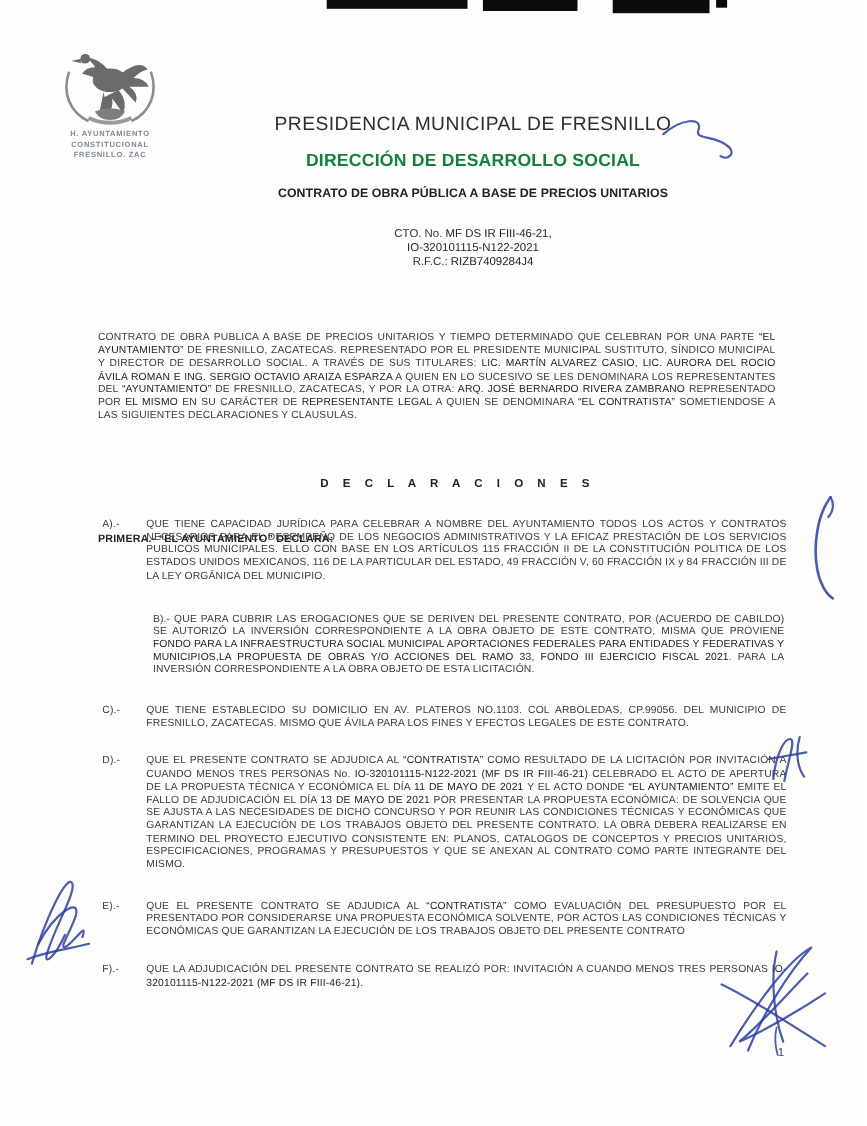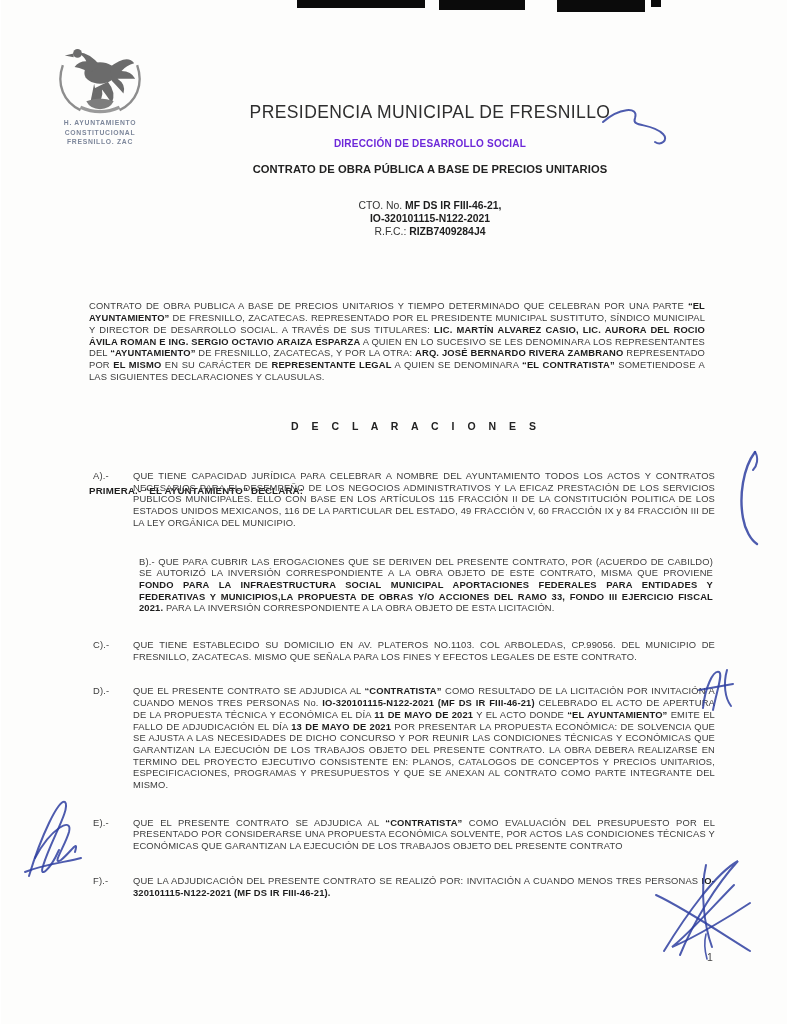--- a/index.html
+++ b/index.html
@@ -5,48 +5,48 @@
   html,body{margin:0;padding:0;background:#ffffff;}
   .page{
     position:relative;
     width:786px;height:1024px;
     margin:0 auto;
     background:#fdfdfc;
     font-family:"Liberation Sans", sans-serif;
     color:#3b3b3b;
     overflow:hidden;
   }
-  .b{font-weight:700;color:#1d1d1d;}
+  .b{font-weight:400;color:#1d1d1d;}
 
   
   .redact{position:absolute;background:#0b0b0b;top:0;}
 
   
   .logo{position:absolute;left:50px;top:28px;width:98px;height:88px;}
   .letterhead{
     position:absolute;left:38px;top:118px;width:122px;
     text-align:center;font-size:6.8px;line-height:9.5px;
     letter-spacing:.7px;color:#7d879b;font-weight:700;
   }
 
   
   .header{position:absolute;left:104px;right:32px;top:102px;text-align:center;}
   .title{font-size:17.5px;letter-spacing:.4px;color:#2e2e2e;font-weight:400;}
-  .subtitle{font-size:10px;font-weight:700;color:#6d28d9;margin-top:15px;letter-spacing:.2px;}
+  .subtitle{font-size:16px;font-weight:700;color:#15803d;margin-top:15px;letter-spacing:.2px;}
   .doctype{font-size:11.2px;font-weight:700;color:#222;margin-top:14px;letter-spacing:.1px;}
   .ref{margin-top:24px;font-size:10.4px;line-height:13.2px;color:#333;}
 
   
   .intro{
     position:absolute;left:88px;width:616px;top:291px;
     font-size:9.4px;line-height:11.7px;text-align:justify;letter-spacing:.15px;
   }
 
   .decl-heading{
-    position:absolute;left:104px;right:60px;top:420px;text-align:center;
+    position:absolute;left:104px;right:60px;top:434px;text-align:center;
     font-size:10.5px;font-weight:700;letter-spacing:5px;color:#222;
   }
   .primera{
     position:absolute;left:88px;top:448px;
     font-size:9.7px;font-weight:700;color:#1f1f1f;letter-spacing:.2px;margin-top:37px;
   }
 
   
   .items{position:absolute;left:88px;width:626px;top:470px;font-size:9.4px;line-height:11.7px;letter-spacing:.15px;}
   .decl-item{position:relative;padding-left:44px;text-align:justify;margin-bottom:27px;}
@@ -122,21 +122,21 @@
   <div class="items">
     <div class="decl-item">
       <span class="decl-label">A).-</span>
       <p><span>QUE TIENE CAPACIDAD JURÍDICA PARA CELEBRAR A NOMBRE DEL AYUNTAMIENTO TODOS LOS ACTOS Y CONTRATOS NECESARIOS PARA EL DESEMPEÑO DE LOS NEGOCIOS ADMINISTRATIVOS Y LA EFICAZ PRESTACIÓN DE LOS SERVICIOS PUBLICOS MUNICIPALES. ELLO CON BASE EN LOS ARTÍCULOS 115 FRACCIÓN II DE LA CONSTITUCIÓN POLITICA DE LOS ESTADOS UNIDOS MEXICANOS, 116 DE LA PARTICULAR DEL ESTADO, 49 FRACCIÓN V, 60 FRACCIÓN IX y 84 FRACCIÓN III DE LA LEY ORGÁNICA DEL MUNICIPIO.</span></p>
     </div>
     <div class="decl-item decl-item-b">
       <p><span>B).- QUE PARA CUBRIR LAS EROGACIONES QUE SE DERIVEN DEL PRESENTE CONTRATO, POR (ACUERDO DE CABILDO) SE AUTORIZÓ LA INVERSIÓN CORRESPONDIENTE A LA OBRA OBJETO DE ESTE CONTRATO, MISMA QUE PROVIENE </span><span class="b">FONDO PARA LA INFRAESTRUCTURA SOCIAL MUNICIPAL APORTACIONES FEDERALES PARA ENTIDADES Y FEDERATIVAS Y MUNICIPIOS,LA PROPUESTA DE OBRAS Y/O ACCIONES DEL RAMO 33, FONDO III EJERCICIO FISCAL 2021.</span><span> PARA LA INVERSIÓN CORRESPONDIENTE A LA OBRA OBJETO DE ESTA LICITACIÓN.</span></p>
     </div>
     <div class="decl-item decl-item-c">
       <span class="decl-label">C).-</span>
-      <p><span>QUE TIENE ESTABLECIDO SU DOMICILIO EN AV. PLATEROS NO.1103. COL ARBOLEDAS, CP.99056. DEL MUNICIPIO DE FRESNILLO, ZACATECAS. MISMO QUE SEÑALA PARA LOS FINES Y EFECTOS LEGALES DE ESTE CONTRATO.</span></p>
+      <p><span>QUE TIENE ESTABLECIDO SU DOMICILIO EN AV. PLATEROS NO.1103. COL ARBOLEDAS, CP.99056. DEL MUNICIPIO DE FRESNILLO, ZACATECAS. MISMO QUE ÁVILA PARA LOS FINES Y EFECTOS LEGALES DE ESTE CONTRATO.</span></p>
     </div>
     <div class="decl-item decl-item-d">
       <span class="decl-label">D).-</span>
       <p><span>QUE EL PRESENTE CONTRATO SE ADJUDICA AL </span><span class="b">“CONTRATISTA”</span><span> COMO RESULTADO DE LA LICITACIÓN POR INVITACIÓN A CUANDO MENOS TRES PERSONAS No. </span><span class="b">IO-320101115-N122-2021 (MF DS IR FIII-46-21)</span><span> CELEBRADO EL ACTO DE APERTURA DE LA PROPUESTA TÉCNICA Y ECONÓMICA EL DÍA </span><span class="b">11 DE MAYO DE 2021</span><span> Y EL ACTO DONDE </span><span class="b">“EL AYUNTAMIENTO”</span><span> EMITE EL FALLO DE ADJUDICACIÓN EL DÍA </span><span class="b">13 DE MAYO DE 2021</span><span> POR PRESENTAR LA PROPUESTA ECONÓMICA:  DE SOLVENCIA QUE SE AJUSTA A LAS NECESIDADES DE DICHO CONCURSO Y POR REUNIR LAS CONDICIONES TÉCNICAS Y ECONÓMICAS QUE GARANTIZAN LA EJECUCIÓN DE LOS TRABAJOS OBJETO DEL PRESENTE CONTRATO. LA OBRA DEBERA REALIZARSE EN TERMINO DEL PROYECTO EJECUTIVO CONSISTENTE EN: PLANOS, CATALOGOS DE CONCEPTOS Y PRECIOS UNITARIOS, ESPECIFICACIONES, PROGRAMAS Y PRESUPUESTOS Y QUE SE ANEXAN AL CONTRATO COMO PARTE INTEGRANTE DEL MISMO.</span></p>
     </div>
     <div class="decl-item decl-item-e">
       <span class="decl-label">E).-</span>
       <p><span>QUE EL PRESENTE CONTRATO SE ADJUDICA AL </span><span class="b">“CONTRATISTA”</span><span> COMO EVALUACIÓN DEL PRESUPUESTO POR EL PRESENTADO POR CONSIDERARSE UNA PROPUESTA ECONÓMICA SOLVENTE, POR ACTOS LAS CONDICIONES TÉCNICAS Y ECONÓMICAS QUE GARANTIZAN LA EJECUCIÓN DE LOS TRABAJOS OBJETO DEL PRESENTE CONTRATO</span></p>
     </div>
     <div class="decl-item decl-item-f">

